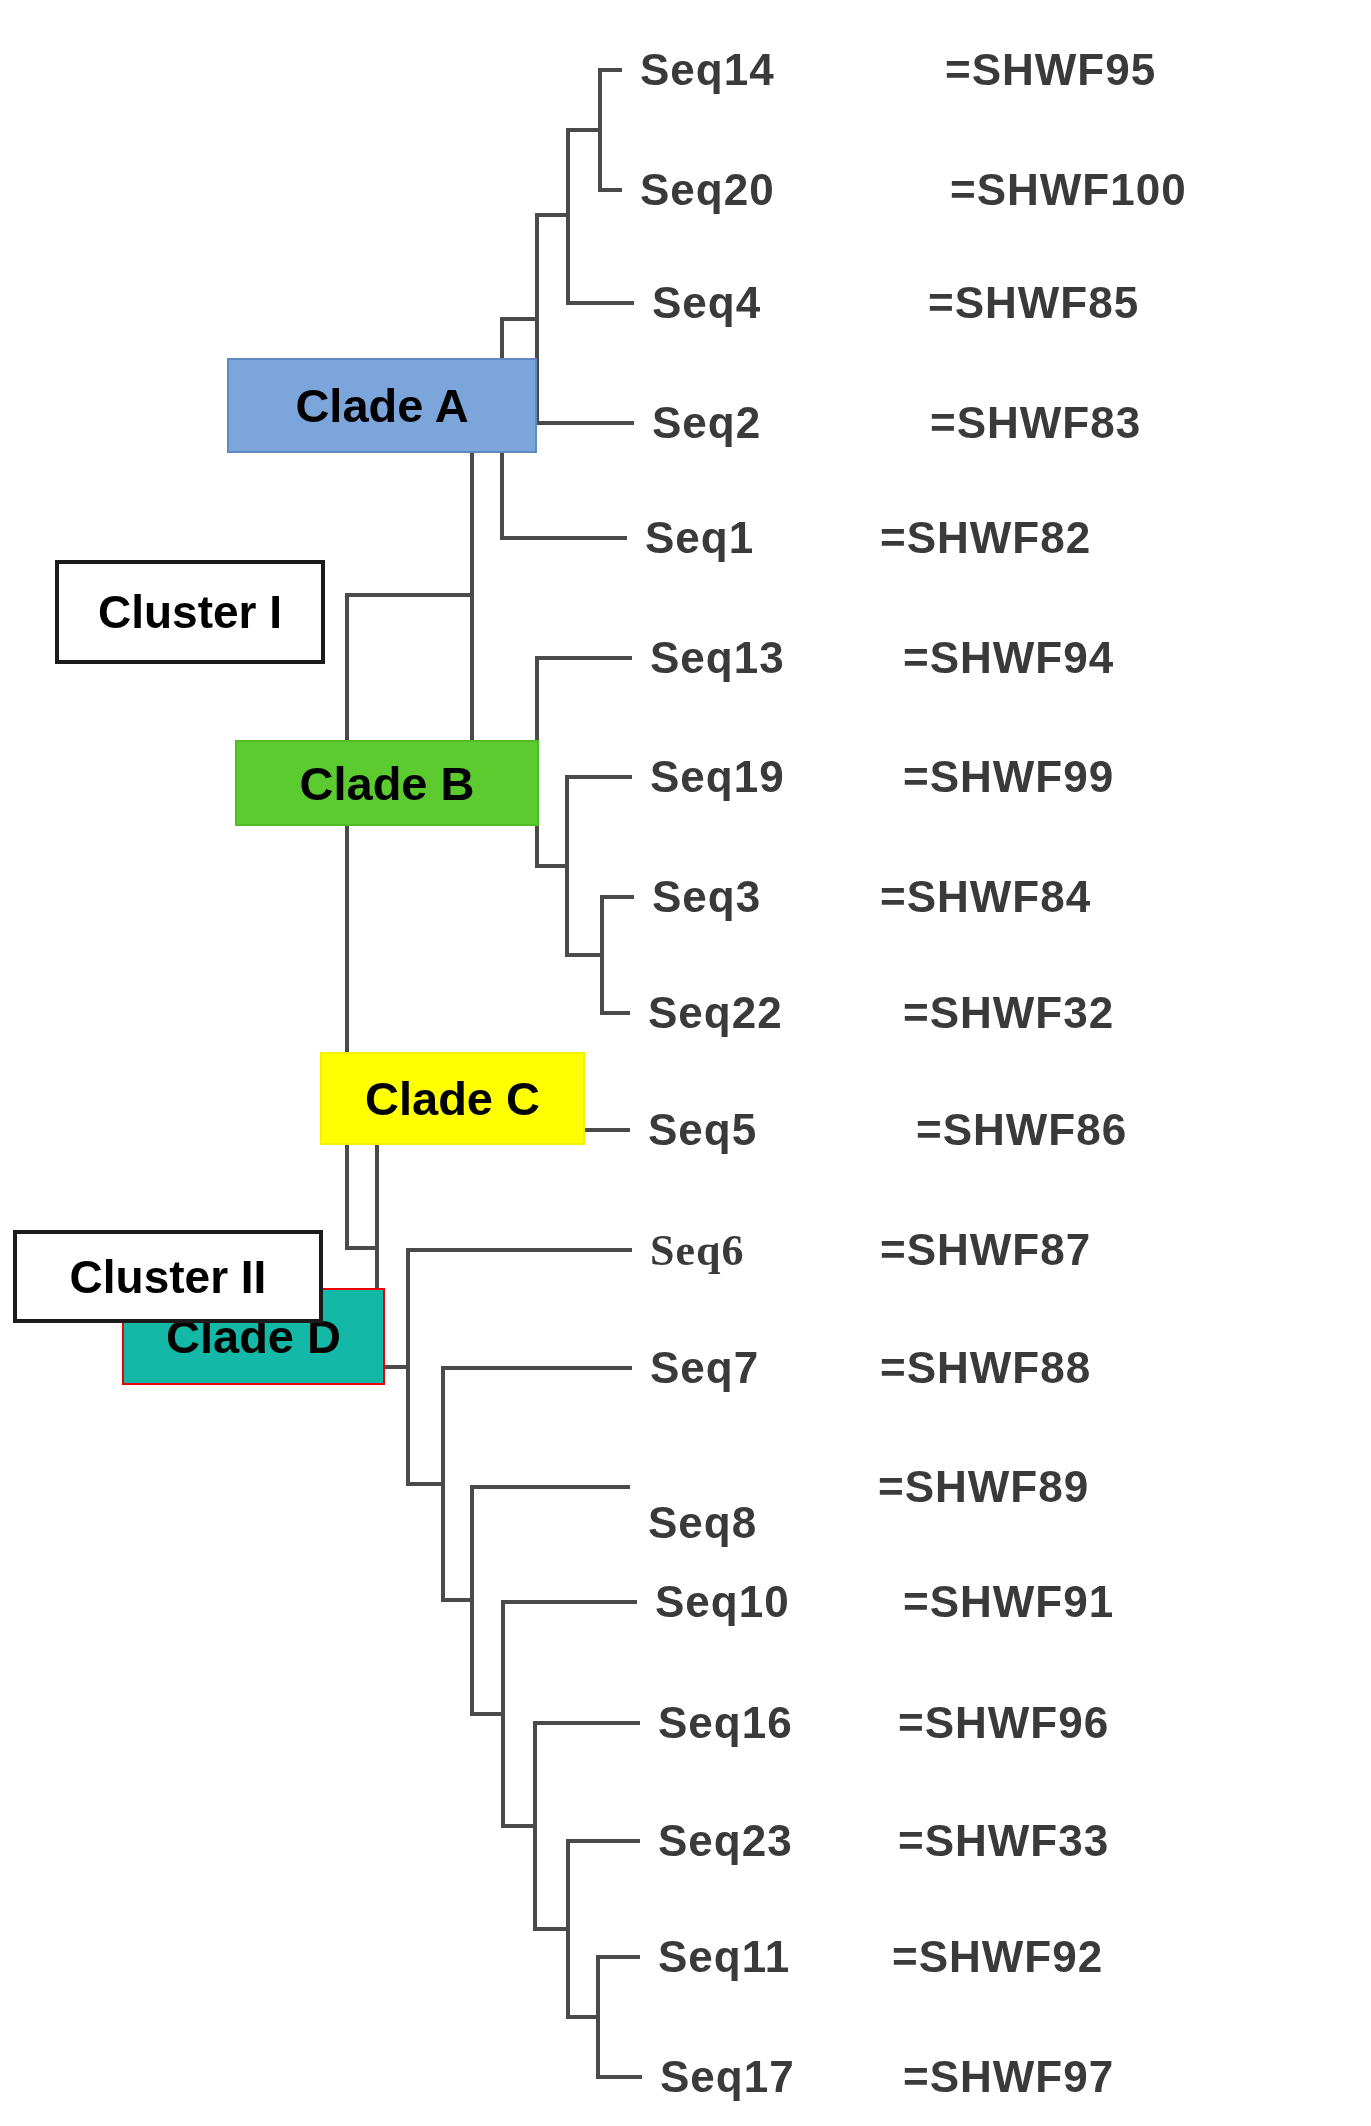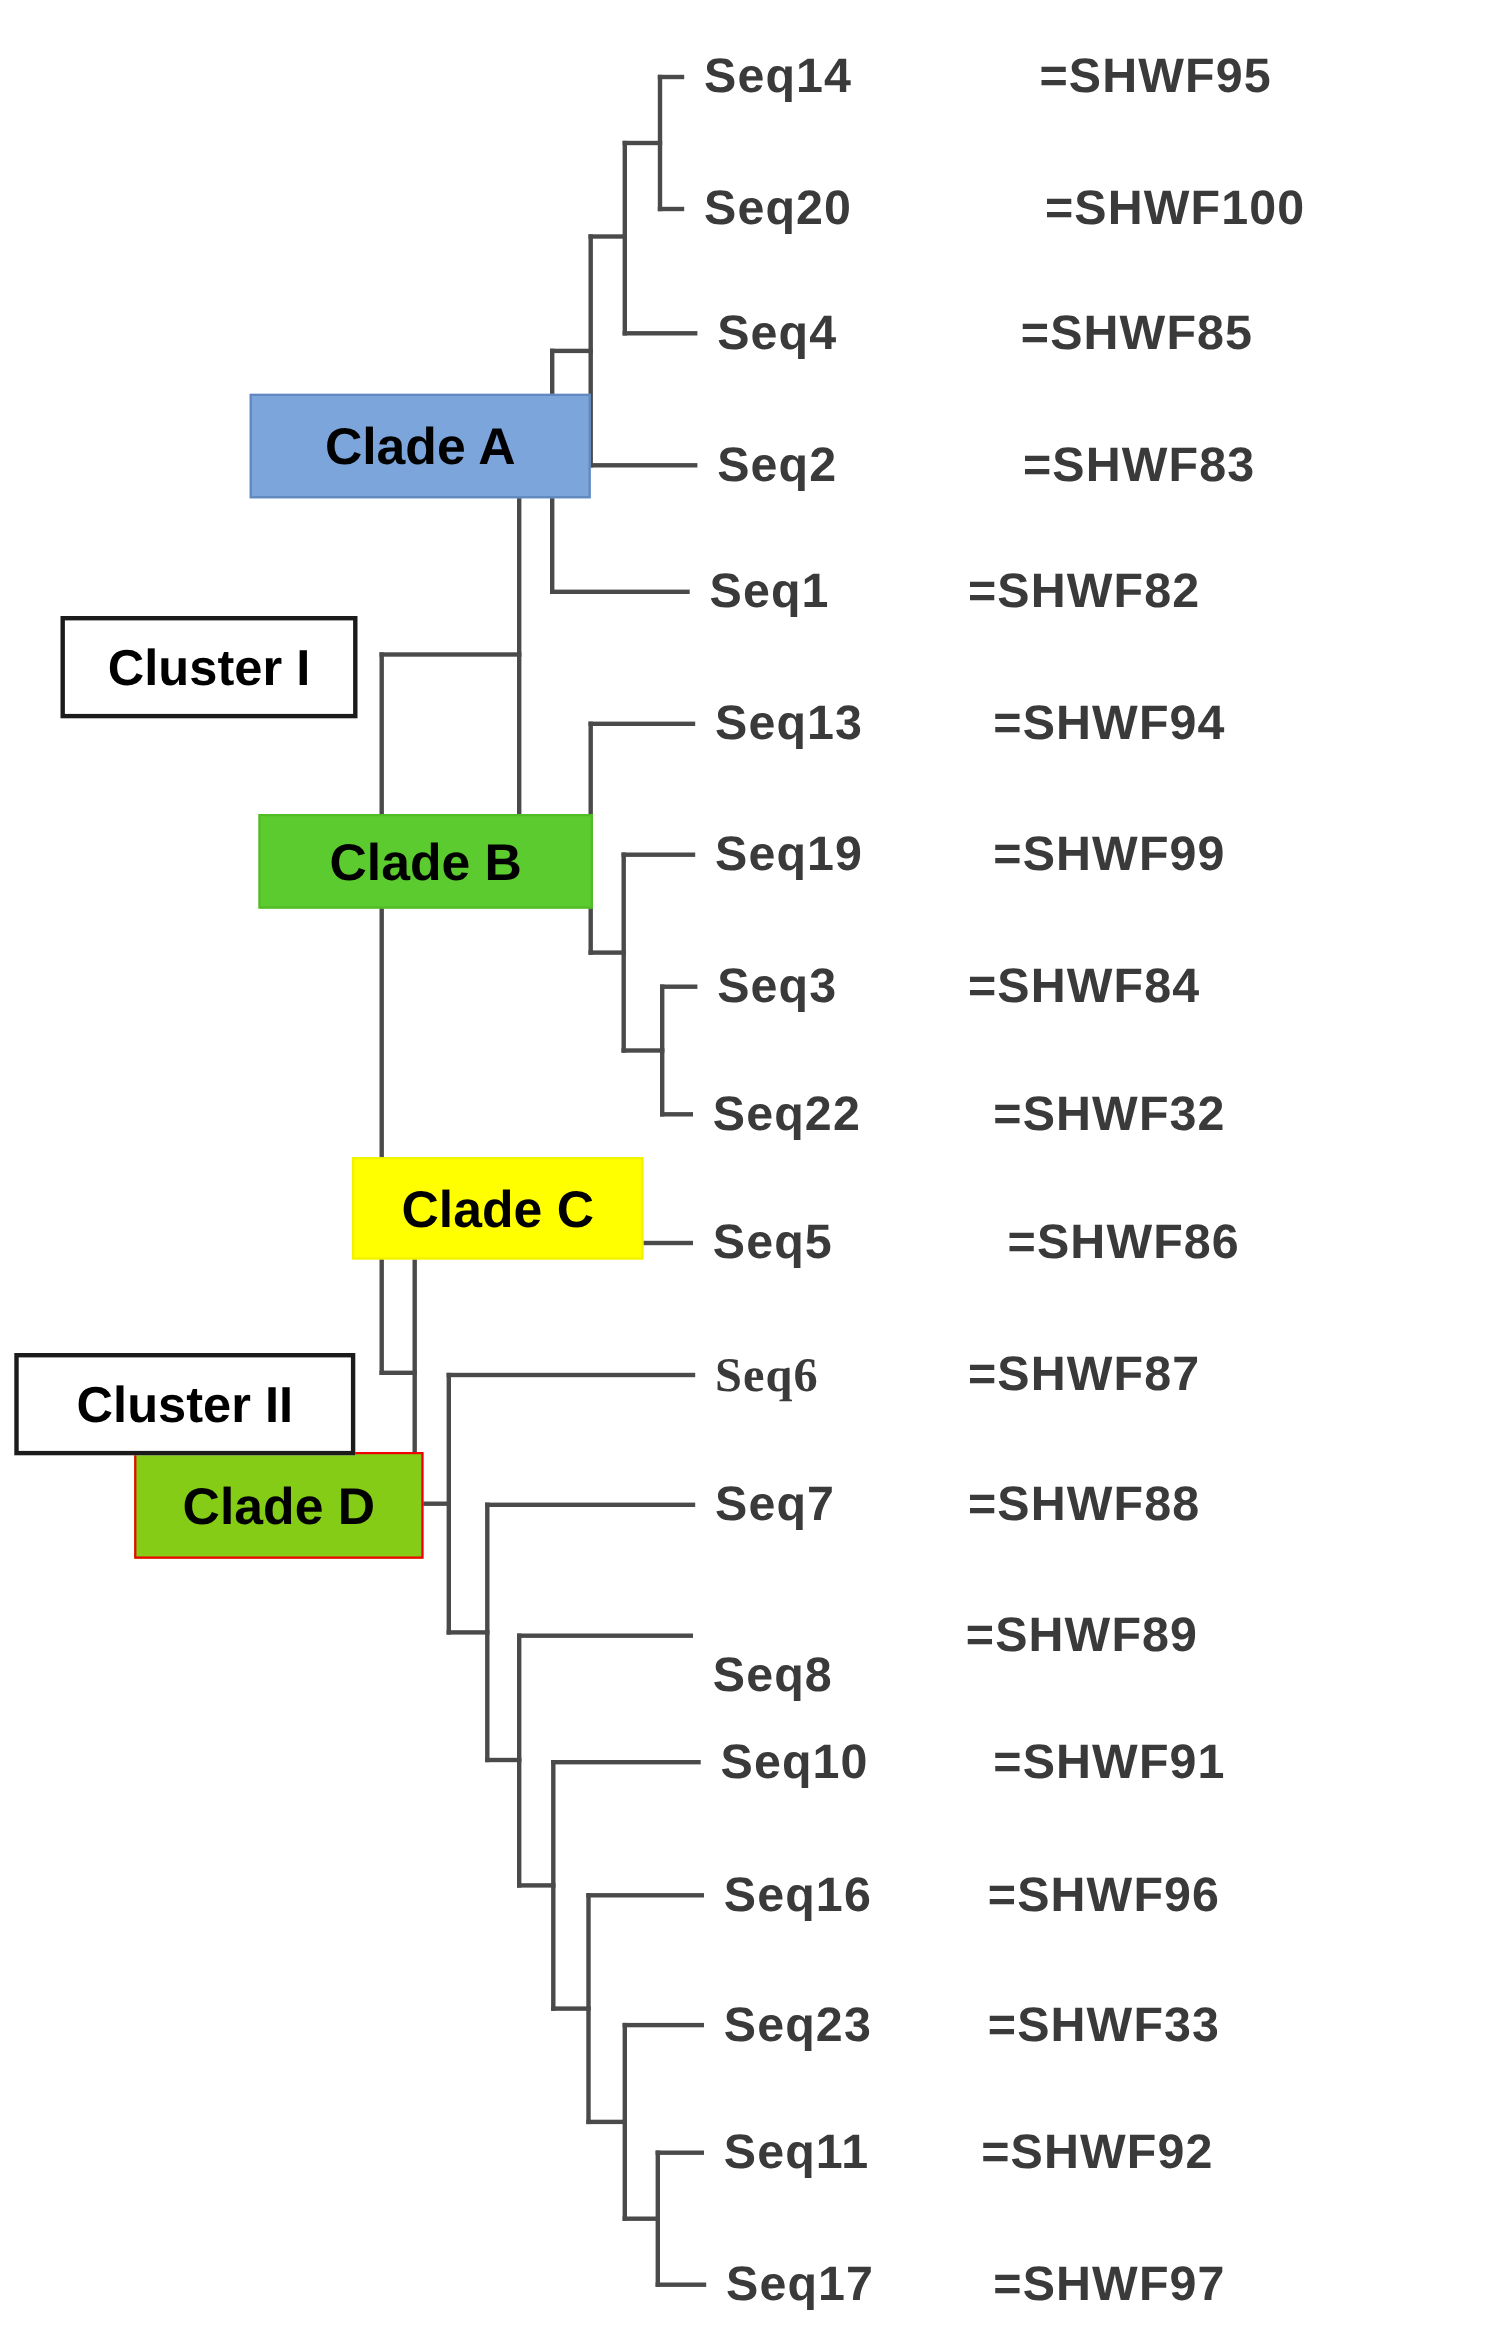--- a/index.html
+++ b/index.html
@@ -89,25 +89,25 @@
 
   <div class="box cladebox" style="left: 235px; top: 740px; width: 304px; height: 86px; background: rgb(92, 203, 47); border: 2px solid rgb(82, 188, 39); color: rgb(0, 0, 0);">
     <span>Clade B</span>
   </div>
   <div class="box cladebox" style="left: 227px; top: 358px; width: 310px; height: 95px; background: rgb(124, 165, 219); border: 2px solid rgb(97, 137, 191); color: rgb(0, 0, 0);">
     <span>Clade A</span>
   </div>
   <div class="box cladebox" style="left: 320px; top: 1052px; width: 265px; height: 93px; background: rgb(255, 255, 0); border: 2px solid rgb(242, 242, 0); color: rgb(0, 0, 0);">
     <span>Clade C</span>
   </div>
-  <div class="box cladebox" style="left: 122px; top: 1320px; width: 263px; height: 97px; background: #84cc16; border: 2px solid rgb(240, 0, 0); color: rgb(0, 0, 0);">
+  <div class="box cladebox" style="left: 122px; top: 1288px; width: 263px; height: 97px; background: #14b8a6; border: 2px solid rgb(240, 0, 0); color: rgb(0, 0, 0);">
     <span>Clade D</span>
   </div>
 
-  <div class="box clusterbox" style="left: 55px; top: 560px; width: 270px; height: 93px;">
+  <div class="box clusterbox" style="left: 55px; top: 560px; width: 270px; height: 104px;">
     <span>Cluster I</span>
   </div>
   <div class="box clusterbox" style="left: 13px; top: 1230px; width: 310px; height: 93px;">
     <span>Cluster II</span>
   </div>
 
   <div id="rows">
   <span class="lbl seq" style="left: 640px; top: 70px;">Seq14</span>
   <span class="lbl acc" style="left: 945px; top: 70px;">=SHWF95</span>
 

